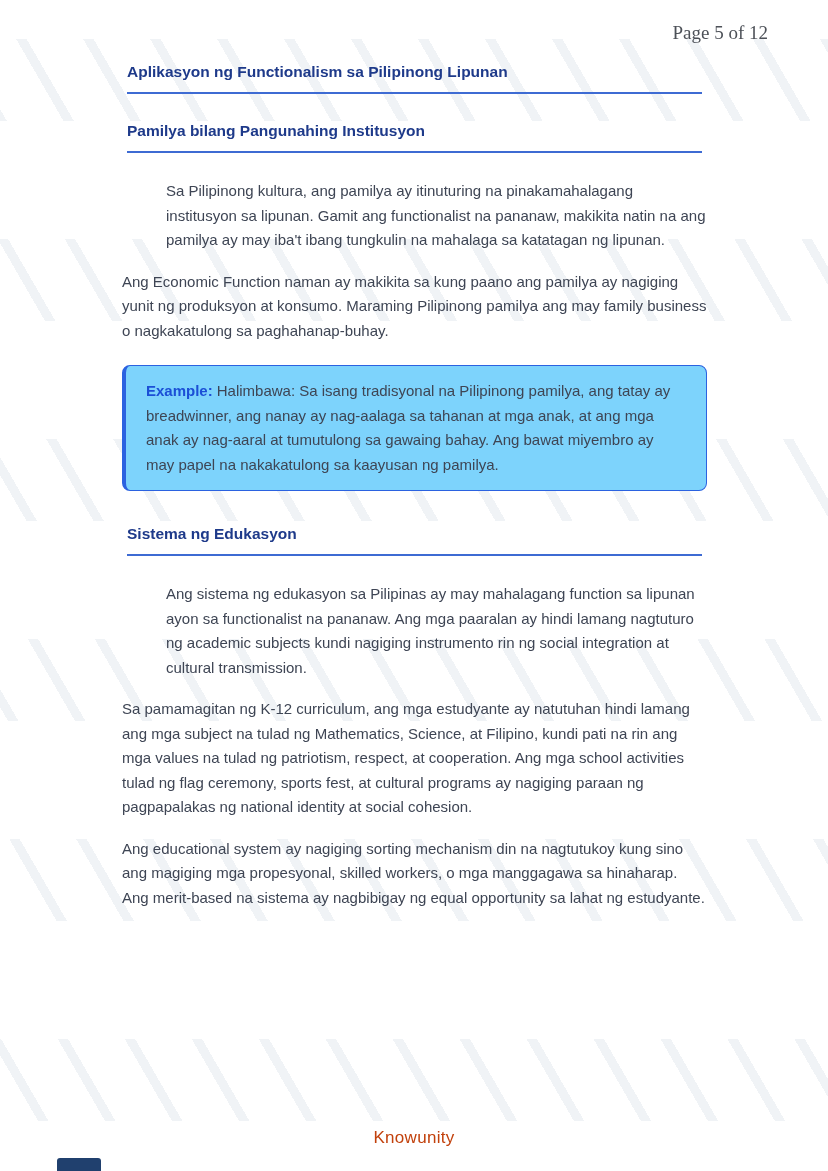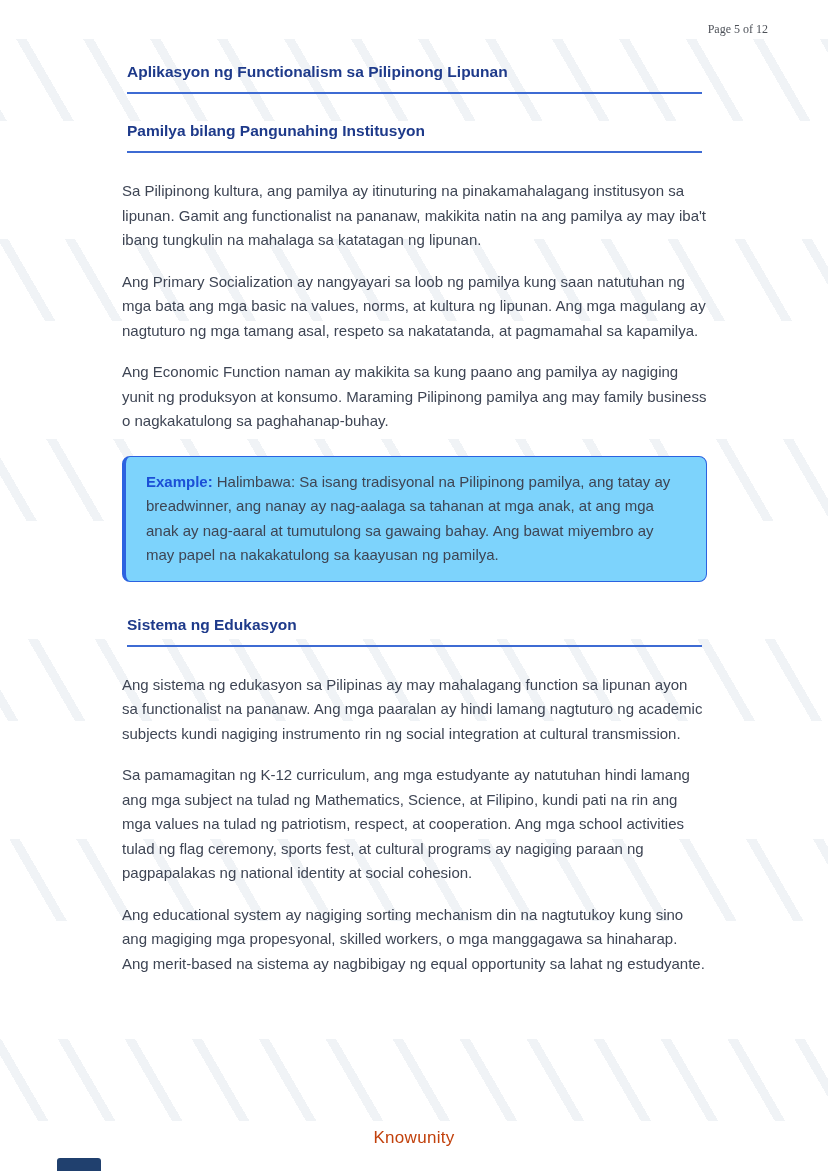--- a/index.html
+++ b/index.html
@@ -16,42 +16,42 @@
     position:absolute; inset:0;
     background-image:
       repeating-linear-gradient(0deg, #ffffff 0 50px, rgba(255,255,255,0) 50px 132px, #ffffff 132px 200px),
       repeating-linear-gradient(60deg, #eef1f5 0 9px, rgba(255,255,255,0) 9px 58px);
     opacity:0.85;
   }
 
   .page-indicator {
     position:absolute; top:22px; right:60px;
     font-family:"Liberation Serif", serif;
-    font-size:12px; color:#4d5158;
+    font-size:19px; color:#4d5158;
   }
 
   .content {
     position:absolute; left:122px; top:56px; width:585px;
   }
 
   .doc-heading {
     font-size:15.5px; font-weight:700; color:#1e3a8a;
     line-height:22px;
     padding-bottom:9px;
     border-bottom:2px solid #3e6bd3;
     margin:5px;
   }
   .h-sub { margin-top:26px; }
   .h-sub2 { margin-top:32px; }
 
   .para {
     font-size:15px; line-height:24.5px; color:#3e4554;
     margin:17px 0 0 0;
   }
-  .para-first { margin-top:26px; }
+  .para-first { margin-top:26px;margin-left:44px; }
 
   .example-box {
     margin-top:22px;
     border:1.5px solid #2b62e0;
     border-left:4px solid #2b62e0;
     border-radius:8px;
     padding:13px 20px;
     background:#7dd3fc;
   }
   .example-box p {
@@ -81,21 +81,20 @@
 
 <div class="page-indicator">Page 5 of 12</div>
 
 <div class="content">
 
   <div class="doc-heading">Aplikasyon ng Functionalism sa Pilipinong Lipunan</div>
 
   <div class="doc-heading h-sub">Pamilya bilang Pangunahing Institusyon</div>
 
   <p class="para para-first">Sa Pilipinong kultura, ang pamilya ay itinuturing na pinakamahalagang institusyon sa lipunan. Gamit ang functionalist na pananaw, makikita natin na ang pamilya ay may iba't ibang tungkulin na mahalaga sa katatagan ng lipunan.</p>
-  <p class="para">Ang Primary Socialization ay nangyayari sa loob ng pamilya kung saan natutuhan ng mga bata ang mga basic na values, norms, at kultura ng lipunan. Ang mga magulang ay nagtuturo ng mga tamang asal, respeto sa nakatatanda, at pagmamahal sa kapamilya.</p>
   <p class="para">Ang Economic Function naman ay makikita sa kung paano ang pamilya ay nagiging yunit ng produksyon at konsumo. Maraming Pilipinong pamilya ang may family business o nagkakatulong sa paghahanap-buhay.</p>
 
   <div class="example-box">
     <p><span class="example-label">Example:</span><span>Halimbawa: Sa isang tradisyonal na Pilipinong pamilya, ang tatay ay breadwinner, ang nanay ay nag-aalaga sa tahanan at mga anak, at ang mga anak ay nag-aaral at tumutulong sa gawaing bahay. Ang bawat miyembro ay may papel na nakakatulong sa kaayusan ng pamilya.</span></p>
   </div>
 
   <div class="doc-heading h-sub2">Sistema ng Edukasyon</div>
 
   <p class="para para-first">Ang sistema ng edukasyon sa Pilipinas ay may mahalagang function sa lipunan ayon sa functionalist na pananaw. Ang mga paaralan ay hindi lamang nagtuturo ng academic subjects kundi nagiging instrumento rin ng social integration at cultural transmission.</p>
   <p class="para">Sa pamamagitan ng K-12 curriculum, ang mga estudyante ay natutuhan hindi lamang ang mga subject na tulad ng Mathematics, Science, at Filipino, kundi pati na rin ang mga values na tulad ng patriotism, respect, at cooperation. Ang mga school activities tulad ng flag ceremony, sports fest, at cultural programs ay nagiging paraan ng pagpapalakas ng national identity at social cohesion.</p>

